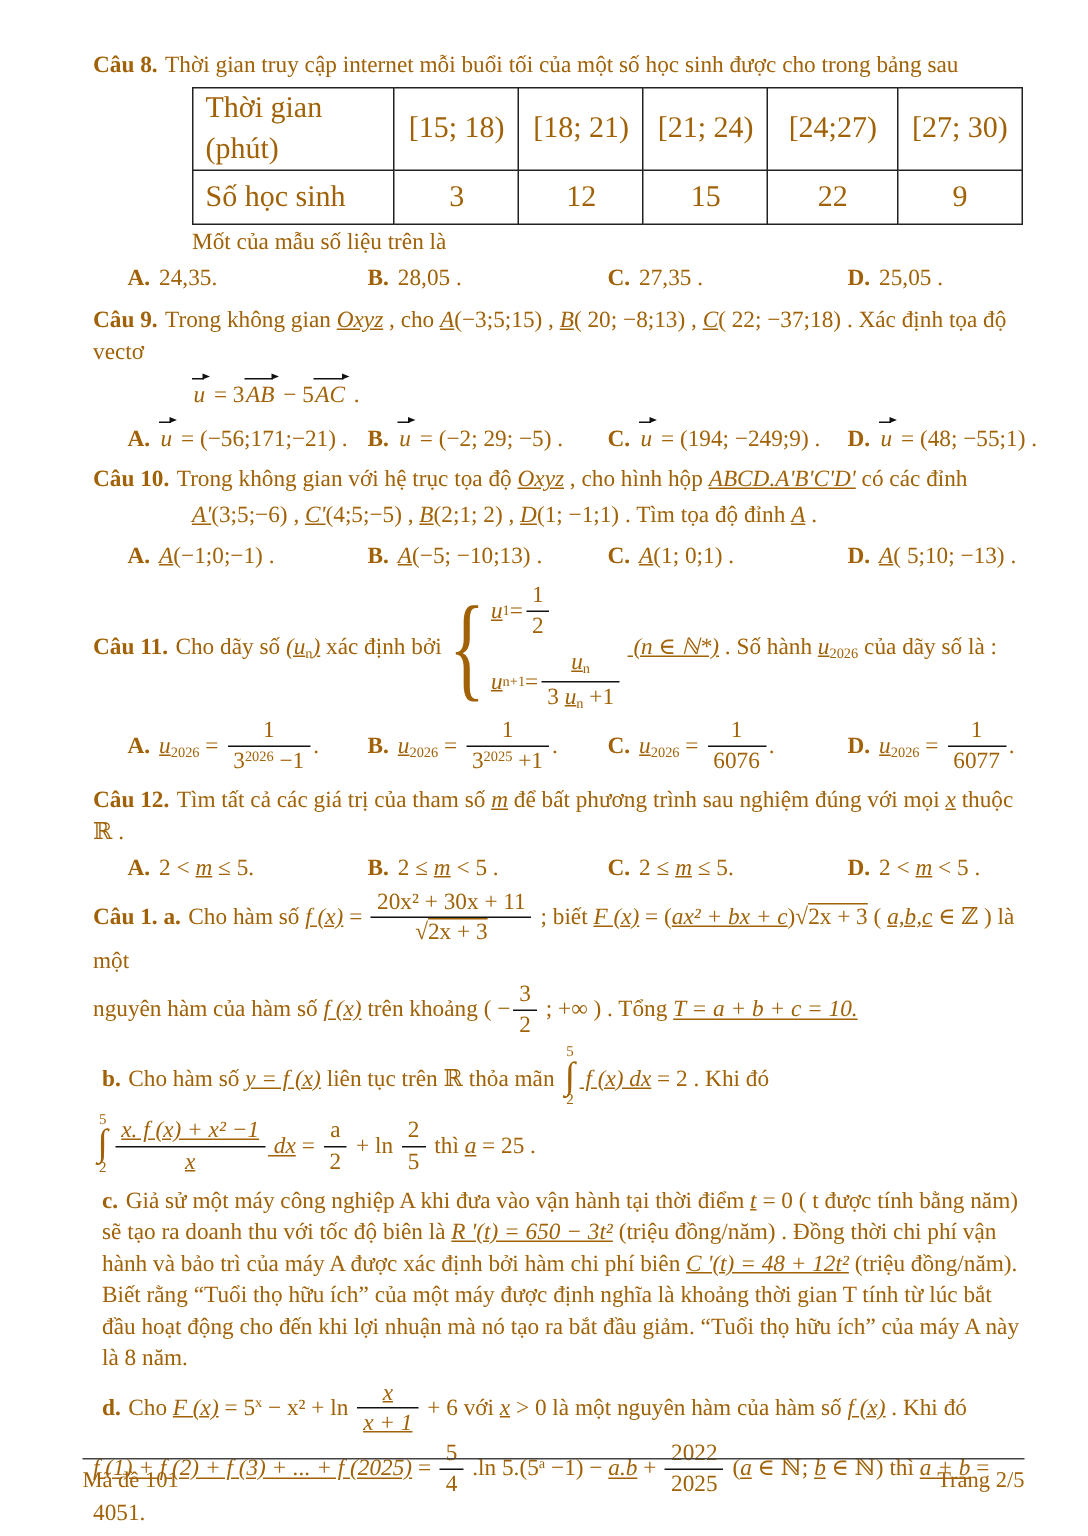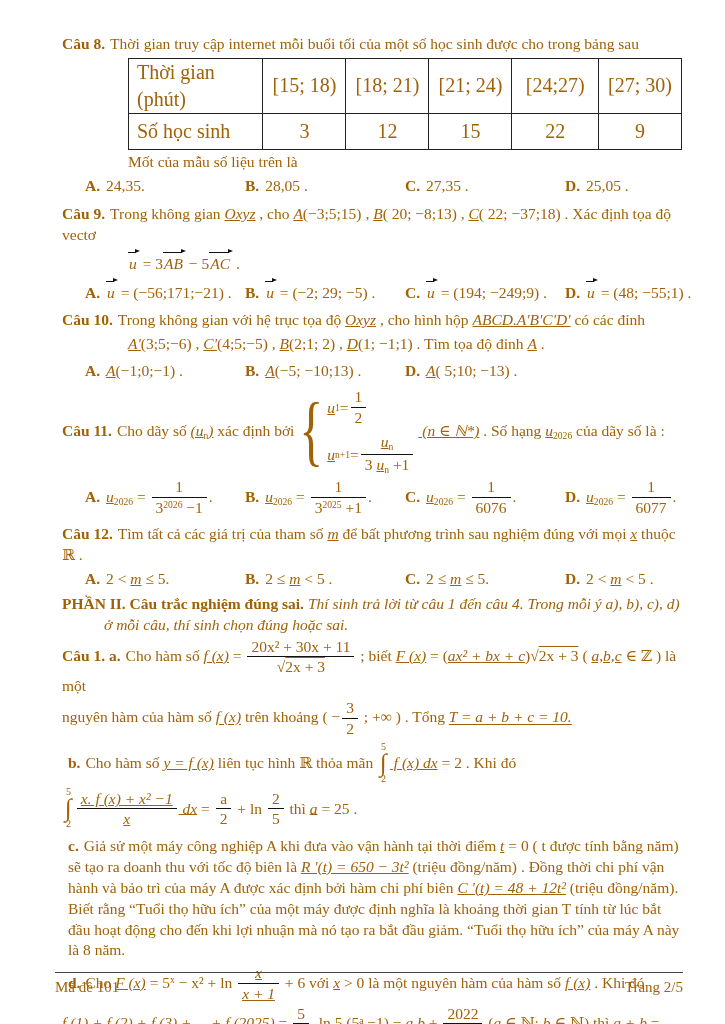--- a/index.html
+++ b/index.html
@@ -107,20 +107,21 @@
     <span class="ans"><b class="key">D.</b><span><span class="vec">u</span><span class="mt"> = (48; −55;1) .</span></span></span>
   </div>
 
   <div class="qline">
     <b class="qlabel">Câu 10.</b><span><span class="mt">Trong không gian với hệ trục tọa độ </span><span class="mi">Oxyz</span><span class="mt"> , cho hình hộp </span><span class="mi">ABCD.A'B'C'D'</span><span class="mt"> có các đỉnh</span></span>
   </div>
   <div class="qline sub" style="margin-bottom:6px;"><span class="mi">A'</span><span class="mt">(3;5;−6) , </span><span class="mi">C'</span><span class="mt">(4;5;−5) , </span><span class="mi">B</span><span class="mt">(2;1; 2) , </span><span class="mi">D</span><span class="mt">(1; −1;1) . Tìm tọa độ đỉnh </span><span class="mi">A</span><span class="mt"> .</span></div>
   <div class="ansrow">
     <span class="ans"><b class="key">A.</b><span><span class="mi">A</span><span class="mt">(−1;0;−1) .</span></span></span>
     <span class="ans"><b class="key">B.</b><span><span class="mi">A</span><span class="mt">(−5; −10;13) .</span></span></span>
+    <span class="ans"><b class="key">C.</b><span><span class="mi">A</span><span class="mt">(1; 0;1) .</span></span></span>
     <span class="ans"><b class="key">D.</b><span><span class="mi">A</span><span class="mt">( 5;10; −13) .</span></span></span>
   </div>
 
   <div class="qline">
     <b class="qlabel">Câu 11.</b><span><span class="mt">Cho dãy số </span><span class="mi">(u</span><span class="msub">n</span><span class="mi">)</span><span class="mt"> xác định bởi </span><span class="brace">{</span><span class="mcol">
           <span class="mrow">
             <span class="mi">u</span>
             <span class="msub">1</span>
             <span class="mt"> = </span>
             <span class="frac">
@@ -130,21 +131,21 @@
           </span>
           <span class="mrow">
             <span class="mi">u</span>
             <span class="msub">n+1</span>
             <span class="mt"> = </span>
             <span class="frac">
               <span class="fnum"><span class="mi">u</span><span class="msub">n</span></span>
               <span class="fden"><span class="mt">3 </span><span class="mi">u</span><span class="msub">n</span><span class="mt"> +1</span></span>
             </span>
           </span>
-        </span><span class="mi"> (n ∈ ℕ*)</span><span class="mt"> . Số hạng </span><span class="mi">u</span><span class="msub">2026</span><span class="mt"> của dãy số là :</span></span>
+        </span><span class="mi"> (n ∈ ℕ*)</span><span class="mt"> . Số hành </span><span class="mi">u</span><span class="msub">2026</span><span class="mt"> của dãy số là :</span></span>
   </div>
   <div class="ansrow">
     <span class="ans"><b class="key">A.</b><span><span class="mi">u</span><span class="msub">2026</span><span class="mt"> = </span><span class="frac">
             <span class="fnum"><span class="mt">1</span></span>
             <span class="fden"><span class="mt">3</span><span class="msup">2026</span><span class="mt"> −1</span></span>
           </span><span class="mt">.</span></span></span>
     <span class="ans"><b class="key">B.</b><span><span class="mi">u</span><span class="msub">2026</span><span class="mt"> = </span><span class="frac">
             <span class="fnum"><span class="mt">1</span></span>
             <span class="fden"><span class="mt">3</span><span class="msup">2025</span><span class="mt"> +1</span></span>
           </span><span class="mt">.</span></span></span>
@@ -161,38 +162,34 @@
   <div class="qline">
     <b class="qlabel">Câu 12.</b><span><span class="mt">Tìm tất cả các giá trị của tham số </span><span class="mi">m</span><span class="mt"> để bất phương trình sau nghiệm đúng với mọi </span><span class="mi">x</span><span class="mt"> thuộc ℝ .</span></span>
   </div>
   <div class="ansrow" style="margin-bottom:4px;">
     <span class="ans"><b class="key">A.</b><span><span class="mt">2 &lt; </span><span class="mi">m</span><span class="mt"> ≤ 5.</span></span></span>
     <span class="ans"><b class="key">B.</b><span><span class="mt">2 ≤ </span><span class="mi">m</span><span class="mt"> &lt; 5 .</span></span></span>
     <span class="ans"><b class="key">C.</b><span><span class="mt">2 ≤ </span><span class="mi">m</span><span class="mt"> ≤ 5.</span></span></span>
     <span class="ans"><b class="key">D.</b><span><span class="mt">2 &lt; </span><span class="mi">m</span><span class="mt"> &lt; 5 .</span></span></span>
   </div>
 
-  <div class="part2">
-    <b>PHẦN II. Câu trắc nghiệm đúng sai.</b>
-    <i>Thí sinh trả lời từ câu 1 đến câu 4. Trong mỗi ý a), b), c), d) ở mỗi câu, thí sinh chọn đúng hoặc sai.</i>
-  </div>
 
   <div class="qline">
     <b class="qlabel">Câu 1. a.</b><span><span class="mt">Cho hàm số </span><span class="mi">f (x)</span><span class="mt"> = </span><span class="frac">
           <span class="fnum"><span class="mt">20x² + 30x + 11</span></span>
           <span class="fden"><span class="mt">√</span><span class="ovl">2x + 3</span></span>
         </span><span class="mt"> ; biết </span><span class="mi">F (x)</span><span class="mt"> = (</span><span class="mi">ax² + bx + c</span><span class="mt">)√</span><span class="ovl">2x + 3</span><span class="mt"> ( </span><span class="mi">a,b,c</span><span class="mt"> ∈ ℤ ) là một</span></span>
   </div>
   <div class="qline" style="margin-bottom:6px;"><span class="mt">nguyên hàm của hàm số </span><span class="mi">f (x)</span><span class="mt"> trên khoảng </span><span class="mt">( −</span><span class="frac">
         <span class="fnum"><span class="mt">3</span></span>
         <span class="fden"><span class="mt">2</span></span>
       </span><span class="mt"> ; +∞ )</span><span class="mt"> . Tổng </span><span class="mi">T = a + b + c = 10.</span></div>
 
   <div class="qline lbl-indent">
-    <b class="qlabel">b.</b><span><span class="mt">Cho hàm số </span><span class="mi">y = f (x)</span><span class="mt"> liên tục hình ℝ thỏa mãn </span><span class="intwrap">
+    <b class="qlabel">b.</b><span><span class="mt">Cho hàm số </span><span class="mi">y = f (x)</span><span class="mt"> liên tục trên ℝ thỏa mãn </span><span class="intwrap">
           <span class="ilim">5</span>
           <span class="isym">∫</span>
           <span class="ilim">2</span>
         </span><span class="mi"> f (x) dx</span><span class="mt"> = 2 . Khi đó</span></span>
   </div>
   <div class="qline" style="margin-bottom:5px;"><span class="intwrap">
         <span class="ilim">5</span>
         <span class="isym">∫</span>
         <span class="ilim">2</span>
       </span><span class="frac">

